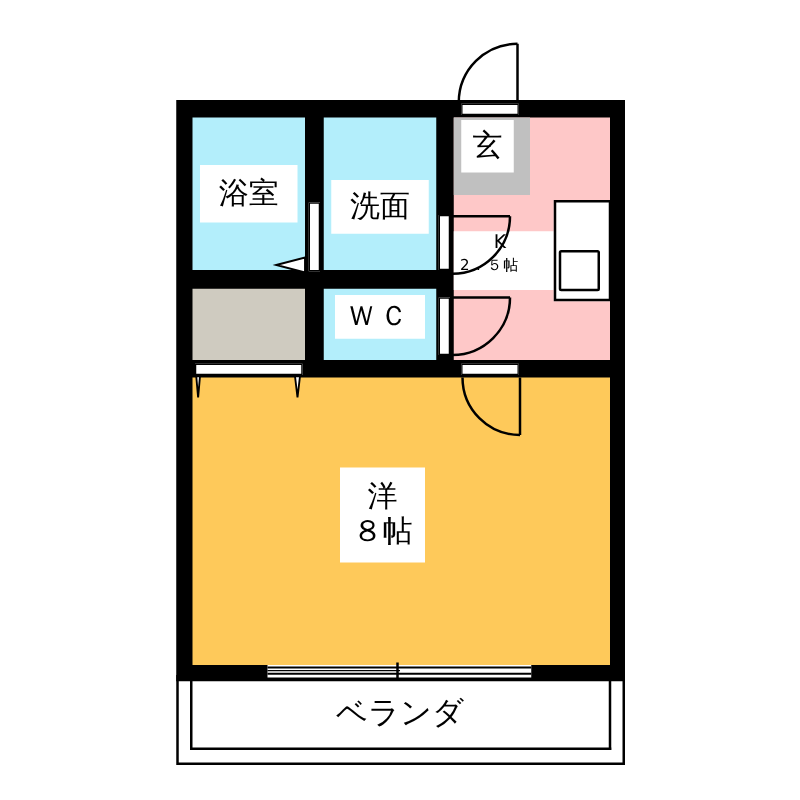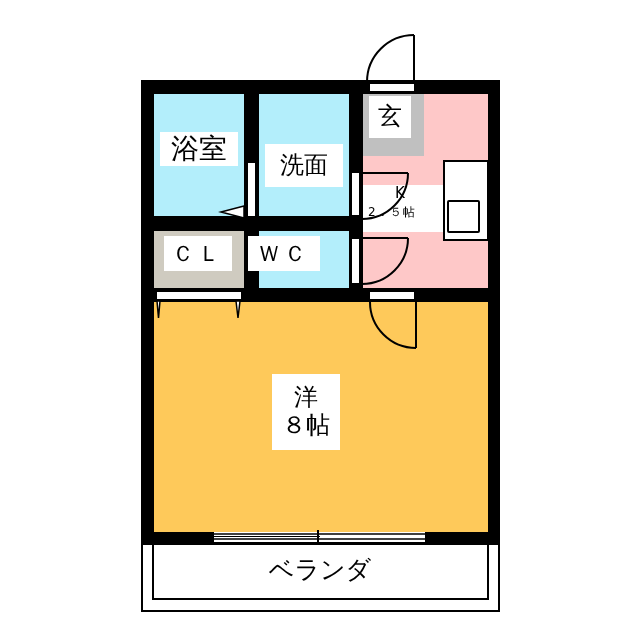--- a/index.html
+++ b/index.html
@@ -70,24 +70,23 @@
 
     <g>
       <rect x="214" y="532" width="211" height="10" fill="#fff"></rect>
       <line x1="214" y1="534" x2="425" y2="534" stroke="#000" stroke-width="1.5"></line>
       <line x1="214" y1="539" x2="425" y2="539" stroke="#000" stroke-width="1.5"></line>
       <line x1="214" y1="536.5" x2="320" y2="536.5" stroke="#000" stroke-width="1"></line>
       <line x1="318" y1="530" x2="318" y2="544" stroke="#000" stroke-width="2"></line>
     </g>
   </svg>
 
-  <div class="label" style="left:160px;top:132px;width:78px;height:34px;font-size:28px;">浴室</div>
+  <div class="label" style="left:160px;top:132px;width:78px;height:46px;font-size:24px;">浴室</div>
   <div class="label" style="left:265px;top:144px;width:78px;height:43px;font-size:24px;">洗面</div>
   <div class="label" style="left:369px;top:96px;width:42px;height:42px;font-size:24px;">玄</div>
   <div class="abs" style="left:395px;top:186px;font-size:15px;line-height:15px;">K</div>
   <div class="abs" style="left:368px;top:203px;font-size:12px;line-height:18px;letter-spacing:1px;">2．５帖</div>
-  <div class="label" style="left:164px;top:236px;width:68px;height:35px;font-size:22px;letter-spacing:4px;">ＣＬ</div>
-  <div class="label" style="left:248px;top:236px;width:72px;height:35px;font-size:22px;letter-spacing:4px;">ＷＣ</div>
+  <div class="label" style="left:268px;top:236px;width:72px;height:35px;font-size:22px;letter-spacing:4px;">ＷＣ</div>
   <div class="label" style="left:272px;top:374px;width:68px;height:76px;font-size:24px;flex-direction:column;">
     <span>洋</span>
     <span>８帖</span>
   </div>
 </div>
 
 </body></html>

